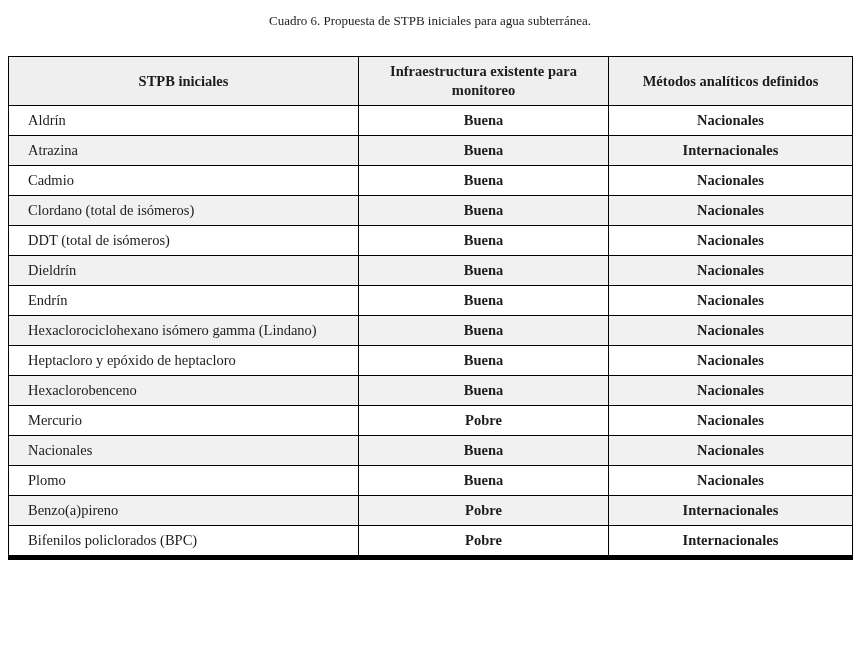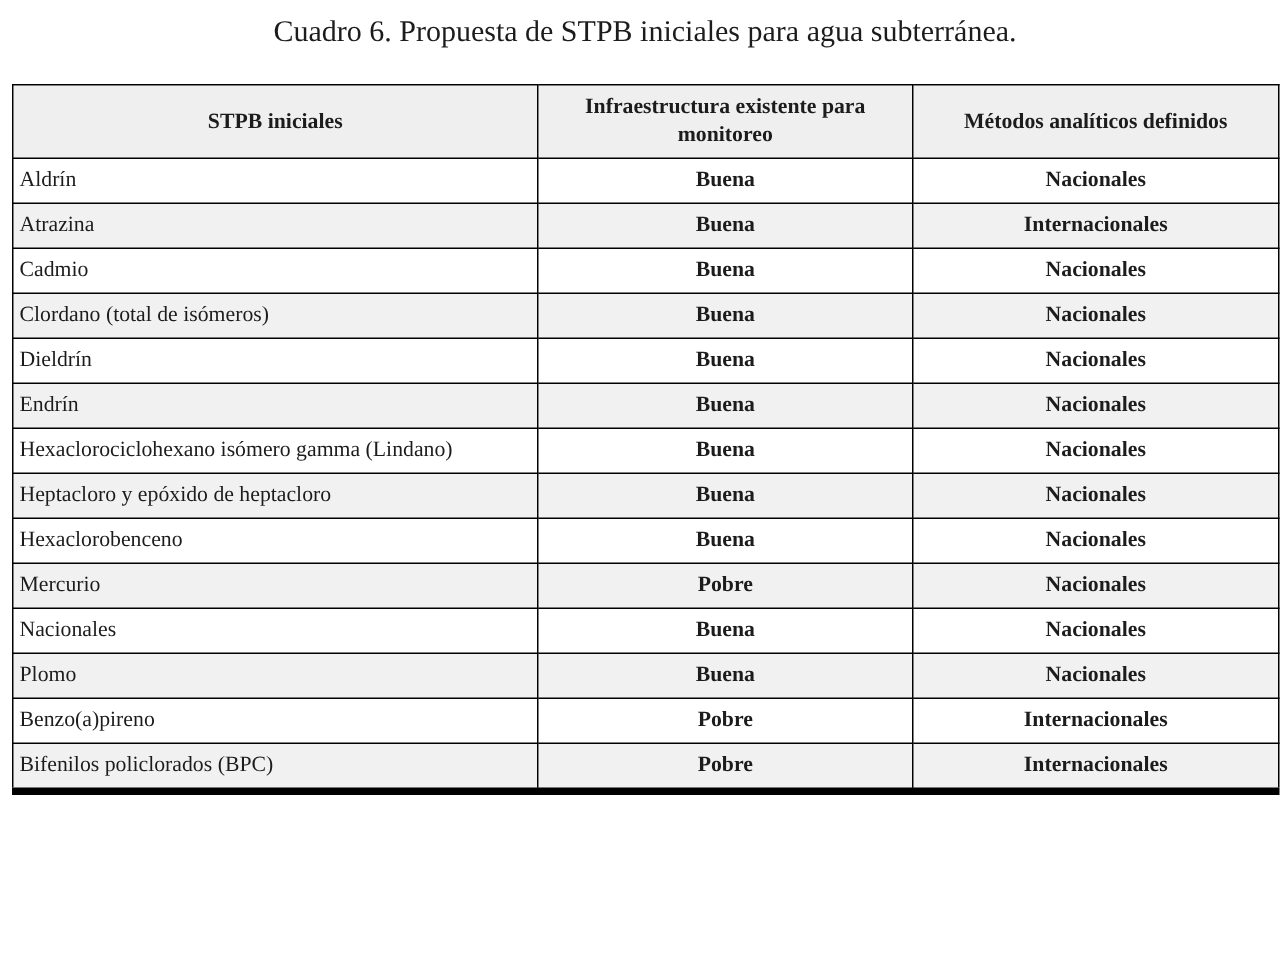--- a/index.html
+++ b/index.html
@@ -13,21 +13,21 @@
     box-sizing: border-box;
     font-family: "Liberation Serif", serif;
     color: #1c1c1c;
     overflow: hidden;
   }
   .page {
     padding: 10px 5px 0 8px;
   }
   .caption {
     text-align: center;
-    font-size: 20px;
+    font-size: 13px;
     line-height: 18px;
     margin: 2px 0 26px 0;
   }
   table.stpb {
     border-collapse: collapse;
     table-layout: fixed;
     width: 844px;
     border: 1px solid #000;
     border-bottom: 5px solid #000;
   }
@@ -45,21 +45,21 @@
     vertical-align: middle;
     height: 44px;
     padding: 2px 10px;
   }
   table.stpb td {
     padding: 5px 8px;
     background: #ffffff;
   }
   table.stpb td:first-child {
     text-align: left;
-    padding-left: 4px;
+    padding-left: 19px;
   }
   table.stpb td:nth-child(2),
   table.stpb td:nth-child(3) {
     text-align: center;
     font-weight: bold;
   }
   table.stpb tbody tr:nth-child(even) td {
     background: #f1f1f1;
   }
   col.c1 { width: 350px; }
@@ -97,20 +97,25 @@
           <td>Buena</td>
           <td>Internacionales</td>
         </tr>
         <tr>
           <td>Cadmio</td>
           <td>Buena</td>
           <td>Nacionales</td>
         </tr>
         <tr>
           <td>Clordano (total de isómeros)</td>
+          <td>Buena</td>
+          <td>Nacionales</td>
+        </tr>
+        <tr>
+          <td>DDT (total de isómeros)</td>
           <td>Buena</td>
           <td>Nacionales</td>
         </tr>
         <tr>
           <td>Dieldrín</td>
           <td>Buena</td>
           <td>Nacionales</td>
         </tr>
         <tr>
           <td>Endrín</td>

